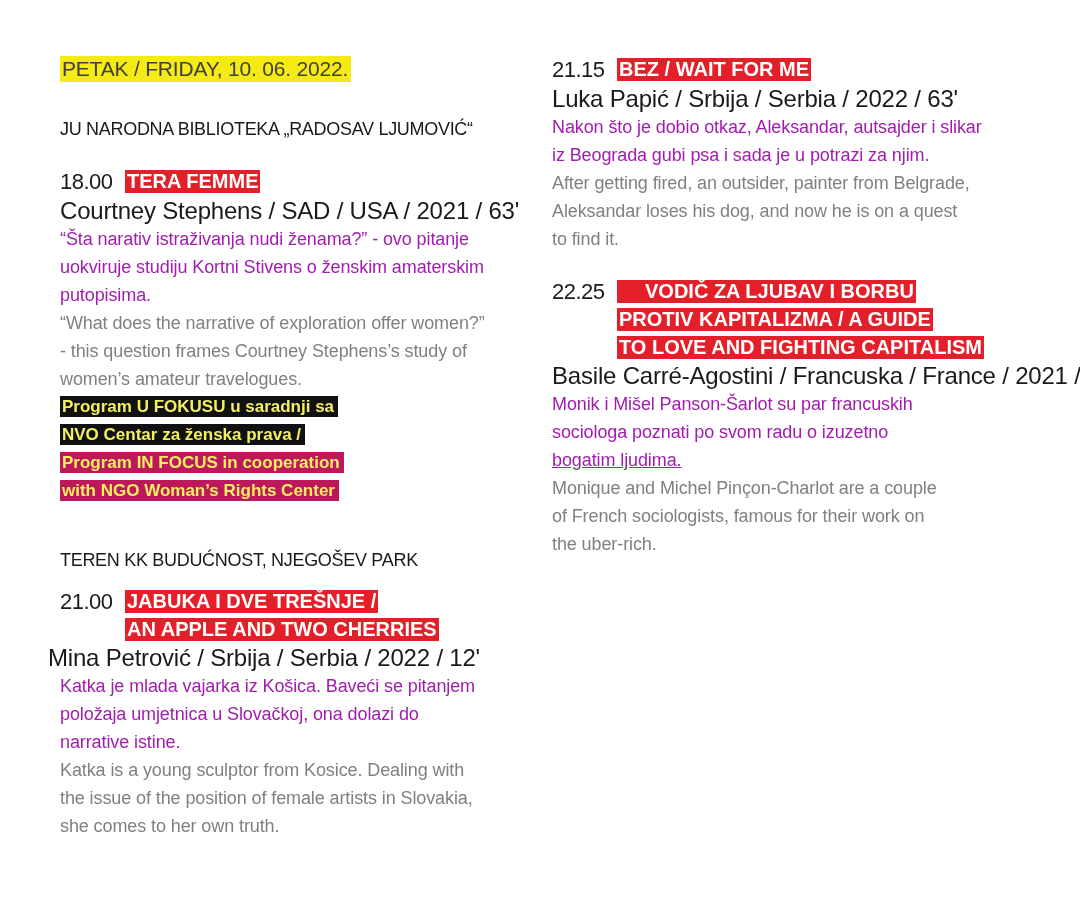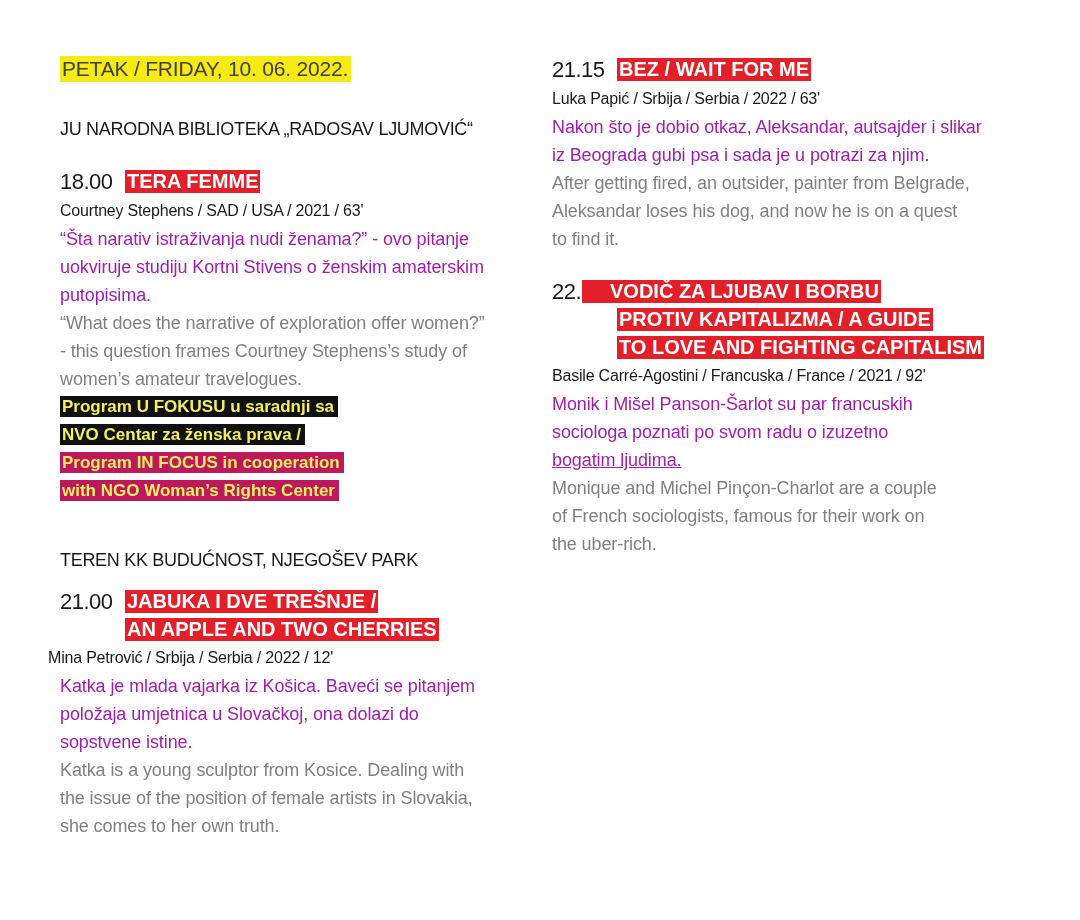--- a/index.html
+++ b/index.html
@@ -5,21 +5,21 @@
   html, body { margin:0; padding:0; background:#ffffff; }
   body { width:1080px; height:920px; position:relative; overflow:hidden;
          font-family:"Liberation Sans", sans-serif; color:#1a1a1a; }
   .abs { position:absolute; white-space:nowrap; }
   .date { left:60px; top:56px; font-size:21px; line-height:26px; font-weight:500;
           background:#f5ea14; color:#404040; padding:0 3px 0 2px; letter-spacing:-0.2px; }
   .venue { font-size:18px; line-height:22px; color:#1a1a1a; letter-spacing:-0.3px; }
   .time { font-size:22px; line-height:26px; color:#1a1a1a; letter-spacing:-0.5px; }
   .title { display:inline-block; background:#e3202a; color:#ffffff; font-weight:bold;
            font-size:20px; line-height:23px; padding:0 2px; letter-spacing:0px; }
-  .meta { font-size:16px; line-height:22px; color:#1a1a1a; letter-spacing:-0.2px; }
+  .meta { font-size:24px; line-height:22px; color:#1a1a1a; letter-spacing:-0.2px; }
   .body-sr { font-size:18px; line-height:22px; color:#a21caf; letter-spacing:-0.1px; }
   .body-en { font-size:18px; line-height:22px; color:#808080; letter-spacing:-0.1px; }
   .focus { font-size:17px; line-height:21px; font-weight:bold; color:#f3ef60;
            background:#111111; padding:0 4px 0 2px; letter-spacing:0px; }
   .focus.dark2 { background:#be185d; }
 </style>
 </head>
 <body>
 
 <div class="abs date">PETAK / FRIDAY, 10. 06. 2022.</div>
@@ -42,36 +42,36 @@
 <div class="abs focus dark2" style="left:60px;top:480px;">with NGO Woman’s Rights Center</div>
 
 <div class="abs venue" style="left:60px;top:536px;margin-top:13px;">TEREN KK BUDUĆNOST, NJEGOŠEV PARK</div>
 
 <div class="abs time" style="left:60px;top:589px;">21.00</div>
 <div class="abs title" style="left:125px;top:590px;">JABUKA I DVE TREŠNJE /</div>
 <div class="abs title" style="left:125px;top:618px;">AN APPLE AND TWO CHERRIES</div>
 <div class="abs meta" style="left:48px;top:647px;text-align:center;">Mina Petrović / Srbija / Serbia / 2022 / 12'</div>
 <div class="abs body-sr" style="left:60px;top:675px;">Katka je mlada vajarka iz Košica. Baveći se pitanjem</div>
 <div class="abs body-sr" style="left:60px;top:703px;">položaja umjetnica u Slovačkoj, ona dolazi do</div>
-<div class="abs body-sr" style="left:60px;top:731px;">sopstvene istine.</div>
+<div class="abs body-sr" style="left:60px;top:731px;">narrative istine.</div>
 <div class="abs body-en" style="left:60px;top:759px;">Katka is a young sculptor from Kosice. Dealing with</div>
 <div class="abs body-en" style="left:60px;top:787px;">the issue of the position of female artists in Slovakia,</div>
 <div class="abs body-en" style="left:60px;top:815px;">she comes to her own truth.</div>
 
 <div class="abs time" style="left:552px;top:57px;">21.15</div>
 <div class="abs title" style="left:617px;top:58px;">BEZ / WAIT FOR ME</div>
 <div class="abs meta" style="left:552px;top:88px;">Luka Papić / Srbija / Serbia / 2022 / 63'</div>
 <div class="abs body-sr" style="left:552px;top:116px;">Nakon što je dobio otkaz, Aleksandar, autsajder i slikar</div>
 <div class="abs body-sr" style="left:552px;top:144px;">iz Beograda gubi psa i sada je u potrazi za njim.</div>
 <div class="abs body-en" style="left:552px;top:172px;">After getting fired, an outsider, painter from Belgrade,</div>
 <div class="abs body-en" style="left:552px;top:200px;">Aleksandar loses his dog, and now he is on a quest</div>
 <div class="abs body-en" style="left:552px;top:228px;">to find it.</div>
 
 <div class="abs time" style="left:552px;top:279px;">22.25</div>
-<div class="abs title" style="left:582px;top:280px;padding-left:28px;">VODIČ ZA LJUBAV I BORBU</div>
+<div class="abs title" style="left:617px;top:280px;padding-left:28px;">VODIČ ZA LJUBAV I BORBU</div>
 <div class="abs title" style="left:617px;top:308px;">PROTIV KAPITALIZMA / A GUIDE</div>
 <div class="abs title" style="left:617px;top:336px;">TO LOVE AND FIGHTING CAPITALISM</div>
 <div class="abs meta" style="left:552px;top:365px;">Basile Carré-Agostini / Francuska / France / 2021 / 92'</div>
 <div class="abs body-sr" style="left:552px;top:393px;">Monik i Mišel Panson-Šarlot su par francuskih</div>
 <div class="abs body-sr" style="left:552px;top:421px;">sociologa poznati po svom radu o izuzetno</div>
 <div class="abs body-sr" style="left:552px;top:449px;text-decoration:underline;">bogatim ljudima.</div>
 <div class="abs body-en" style="left:552px;top:477px;">Monique and Michel Pinçon-Charlot are a couple</div>
 <div class="abs body-en" style="left:552px;top:505px;">of French sociologists, famous for their work on</div>
 <div class="abs body-en" style="left:552px;top:533px;">the uber-rich.</div>
 

